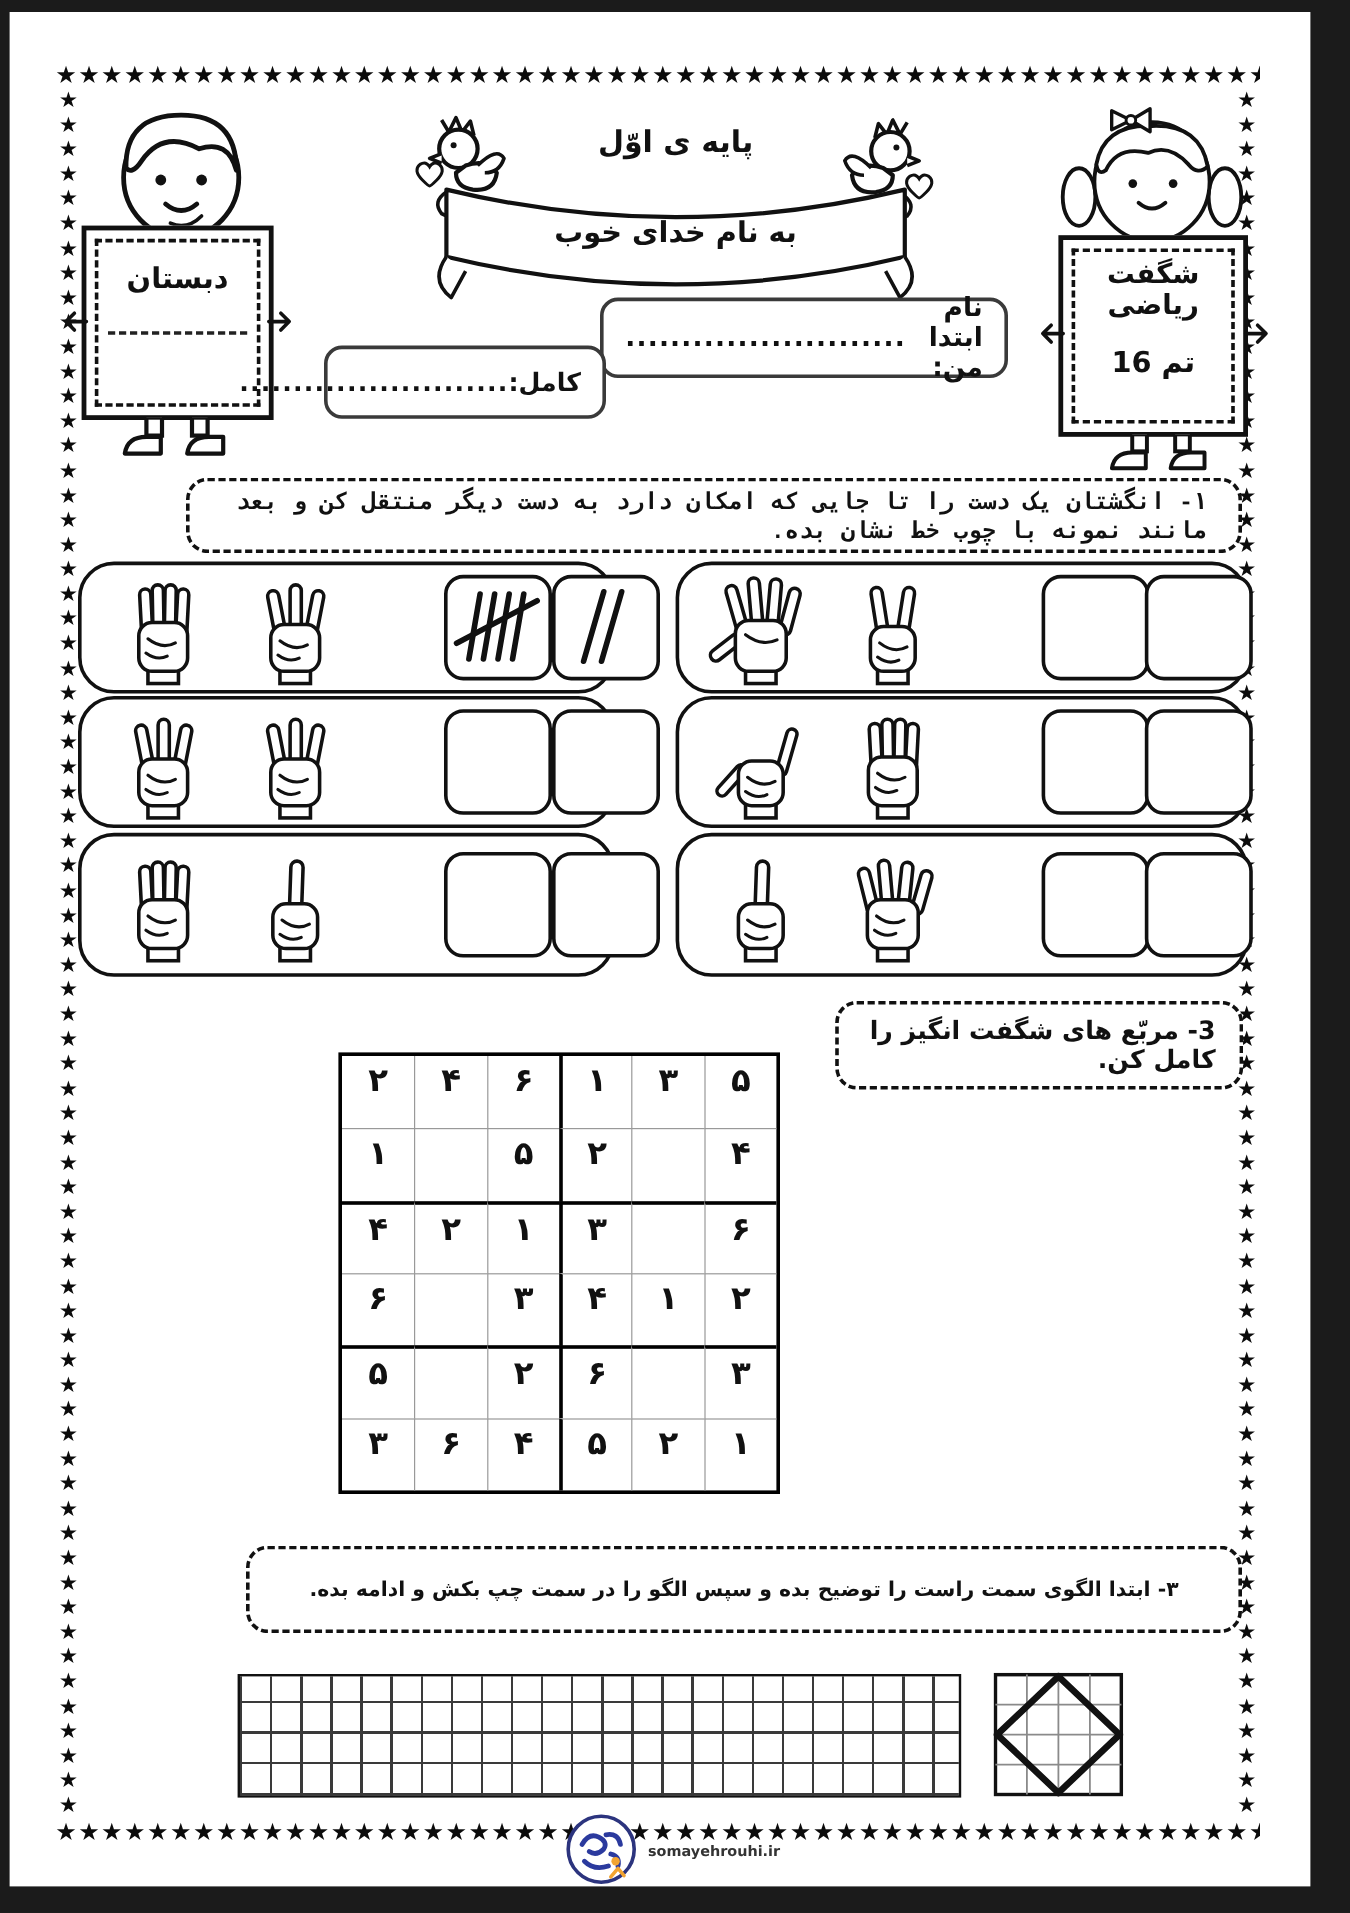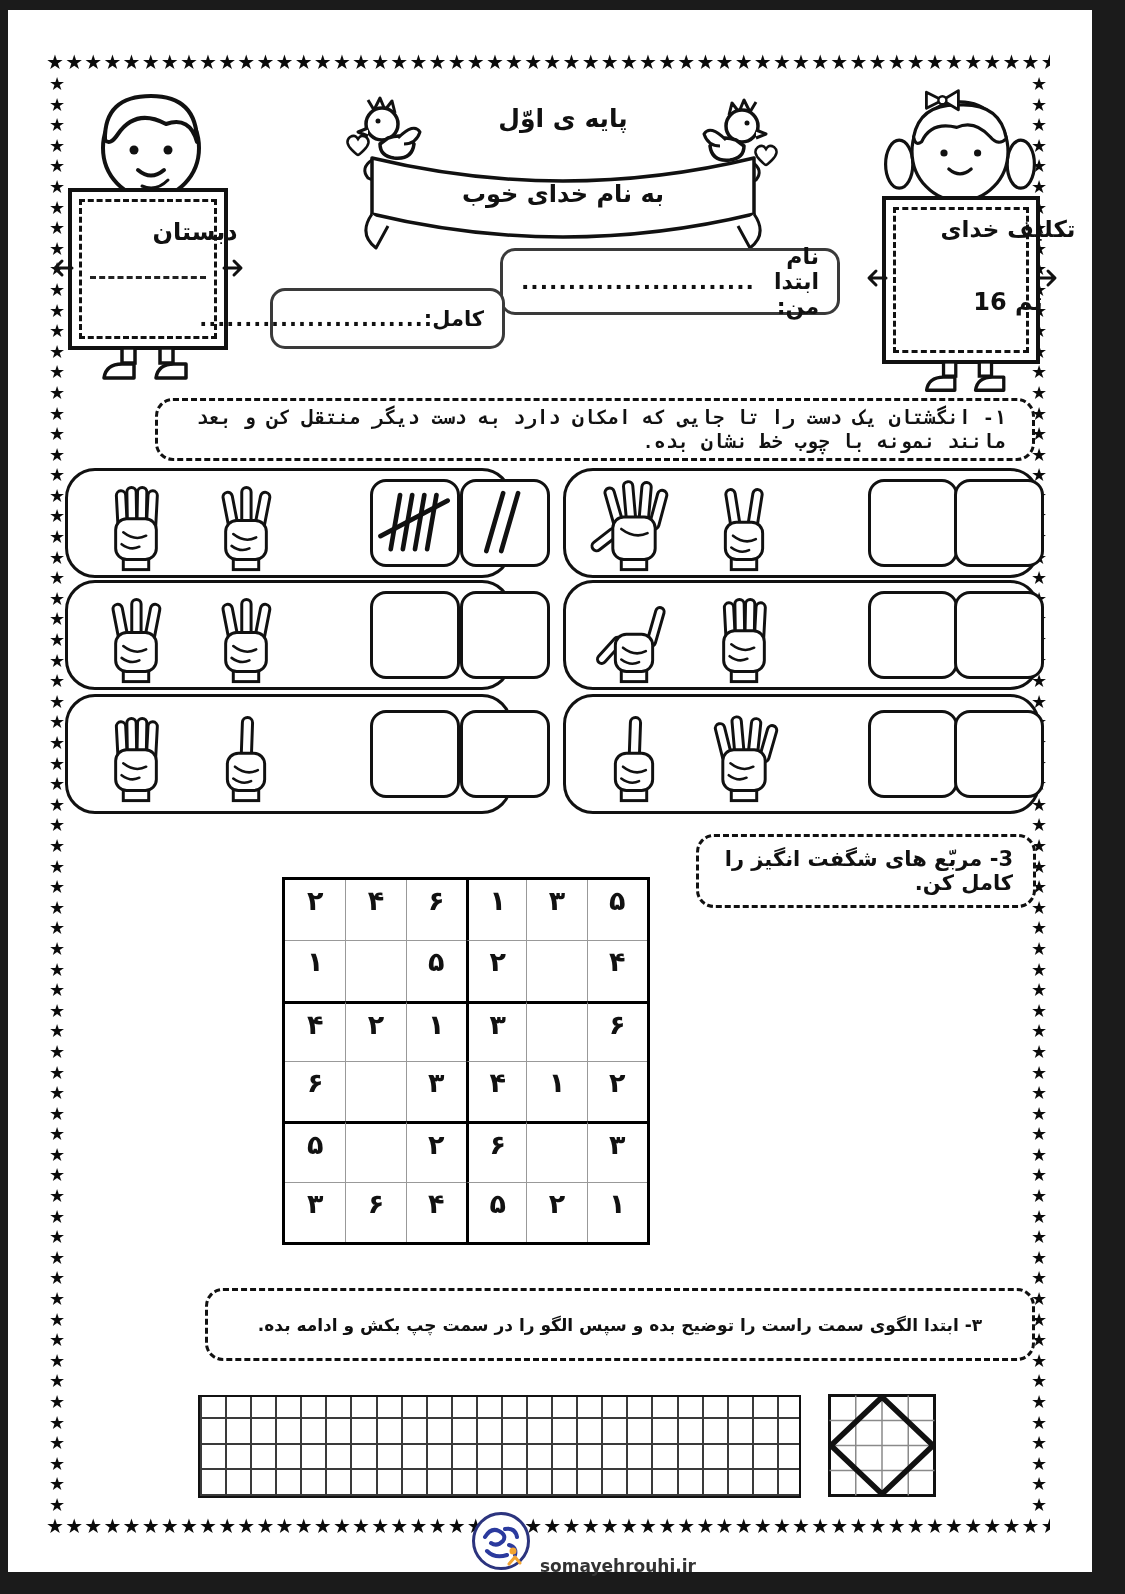--- a/index.html
+++ b/index.html
@@ -9,21 +9,21 @@
   .paper{position:absolute;left:8px;top:10px;width:1084px;height:1562px;background:#ffffff;}
   .abs{position:absolute;}
   
   .stars-h{position:absolute;height:24px;overflow:hidden;white-space:nowrap;font-size:20px;
            line-height:24px;letter-spacing:1.2px;color:#0b0b0b;}
   .stars-v{position:absolute;width:22px;overflow:hidden;word-break:break-all;font-size:18px;
            line-height:20.6px;color:#0b0b0b;text-align:center;}
   
   .sign{position:absolute;background:#fff;border:4px solid #111;}
   .sign-inner{position:absolute;left:7px;top:7px;right:7px;bottom:7px;border:3px dashed #111;}
-  .sign-label{position:absolute;width:100%;text-align:center;font-weight:bold;font-size:24px;direction:rtl;margin-left:47px;}
+  .sign-label{position:absolute;width:100%;text-align:center;font-weight:bold;font-size:24px;direction:rtl;}
   .dash-line{position:absolute;border-top:3px dashed #222;}
   .field-box{position:absolute;background:#fff;border:3px solid #3a3a3a;border-radius:15px;
              display:flex;align-items:center;justify-content:flex-start;direction:rtl;
              padding:0 18px;font-size:22px;font-weight:bold;}
   .field-dots{font-weight:bold;letter-spacing:1px;}
   .center-text{position:absolute;text-align:center;direction:rtl;font-weight:bold;}
   
   .instr{position:absolute;border:3.5px dashed #111;border-radius:18px;background:#fff;
          display:flex;align-items:center;justify-content:center;direction:rtl;
          font-weight:bold;color:#111;}
@@ -38,21 +38,21 @@
   .sudoku{position:absolute;border:3px solid #000;background:#fff;display:grid;}
   .sd-cell{display:flex;justify-content:center;align-items:flex-start;padding-top:5px;
            font-size:27px;font-weight:bold;direction:rtl;}
   
   .practice-grid{position:absolute;border:2.5px solid #111;
     background-image:repeating-linear-gradient(90deg,#3a3a3a 0 2px,transparent 2px 25.08px),
                      repeating-linear-gradient(0deg,#3a3a3a 0 2px,transparent 2px 25.6px);}
   
   .site-logo{position:absolute;width:58px;height:58px;border-radius:50%;background:#fff;
              border:3px solid #2c347e;}
-  .site-url{position:absolute;font-size:17px;font-weight:bold;color:#333;margin-top:20px;}
+  .site-url{position:absolute;font-size:12px;font-weight:bold;color:#333;}
 </style>
 </head>
 <body>
 
 <div class="stage">
   <div class="paper">
 
     <div class="stars-h abs" style="left:38px;top:40px;width:1004px;">★★★★★★★★★★★★★★★★★★★★★★★★★★★★★★★★★★★★★★★★★★★★★★★★★★★★★★★★★★★★★★★★★★★★★★</div>
     <div class="stars-h abs" style="left:38px;top:1504px;width:1004px;">★★★★★★★★★★★★★★★★★★★★★★★★★★★★★★★★★★★★★★★★★★★★★★★★★★★★★★★★★★★★★★★★★★★★★★</div>
     <div class="stars-v abs" style="left:38px;top:64px;height:1440px;">★★★★★★★★★★★★★★★★★★★★★★★★★★★★★★★★★★★★★★★★★★★★★★★★★★★★★★★★★★★★★★★★★★★★★★★★★★★★★★★★</div>
@@ -91,21 +91,21 @@
       <path d="M42,66 Q50,24 100,26 Q150,24 158,68 Q148,78 138,66 Q118,44 96,54 Q64,46 52,72 Q44,78 42,66 Z" fill="#fff" stroke="#111" stroke-width="4" stroke-linejoin="round"></path>
       <polygon points="58,10 78,20 58,30" fill="#fff" stroke="#111" stroke-width="3.5" stroke-linejoin="round"></polygon>
       <polygon points="98,8 78,20 98,32" fill="#fff" stroke="#111" stroke-width="3.5" stroke-linejoin="round"></polygon>
       <circle cx="78" cy="20" r="5" fill="#fff" stroke="#111" stroke-width="3"></circle>
       <circle cx="80" cy="86" r="4.5" fill="#111"></circle>
       <circle cx="122" cy="86" r="4.5" fill="#111"></circle>
       <path d="M86,106 Q100,118 114,106" fill="none" stroke="#111" stroke-width="4" stroke-linecap="round"></path>
     </svg>
     <div class="sign" style="left:874px;top:186px;width:158px;height:168px;">
       <div class="sign-inner"></div>
-      <div class="sign-label" style="top:16px;font-size:23px;">تکلیف خدای</div>
+      <div class="sign-label" style="top:16px;font-size:23px;">شگفت ریاضی</div>
       <div class="sign-label" style="top:88px;font-size:24px;">تم 16</div>
     </div>
     <svg class="abs" style="left:858px;top:258px;width:22px;height:20px;" viewBox="0 0 22 20">
       <path d="M20,10 H4 M10,3 L3,10 L10,17" fill="none" stroke="#111" stroke-width="3" stroke-linecap="round" stroke-linejoin="round"></path>
     </svg>
     <svg class="abs" style="left:1028px;top:258px;width:22px;height:20px;" viewBox="0 0 22 20">
       <path d="M2,10 H18 M12,3 L19,10 L12,17" fill="none" stroke="#111" stroke-width="3" stroke-linecap="round" stroke-linejoin="round"></path>
     </svg>
     <svg class="abs" style="left:910px;top:352px;width:100px;height:32px;" viewBox="0 0 100 34">
       <rect x="24" y="0" width="13" height="15" fill="#fff" stroke="#111" stroke-width="3.5"></rect>

